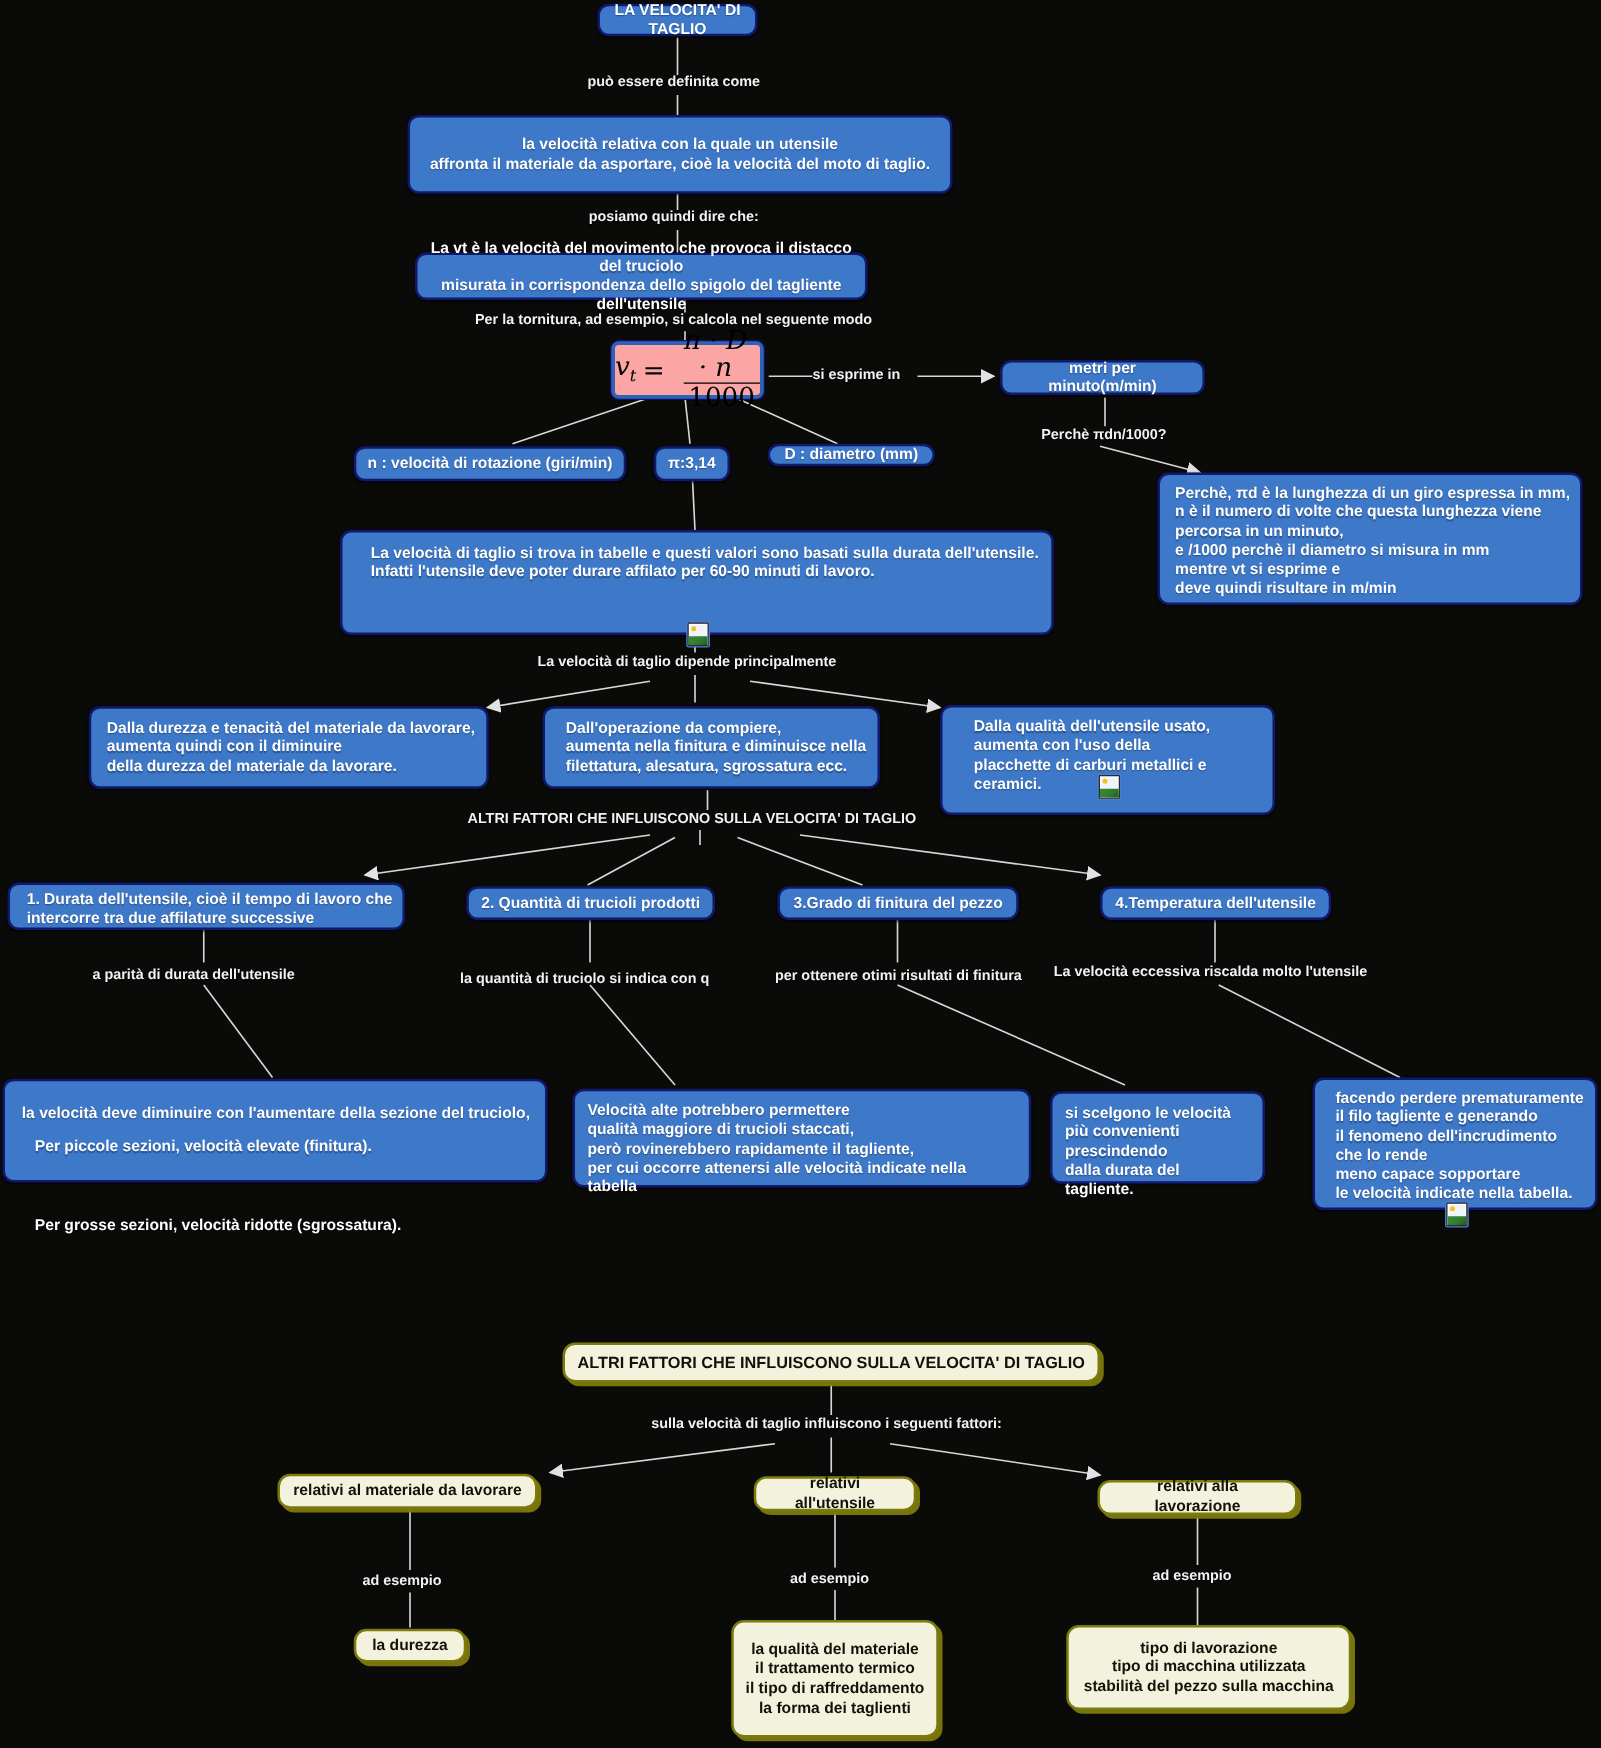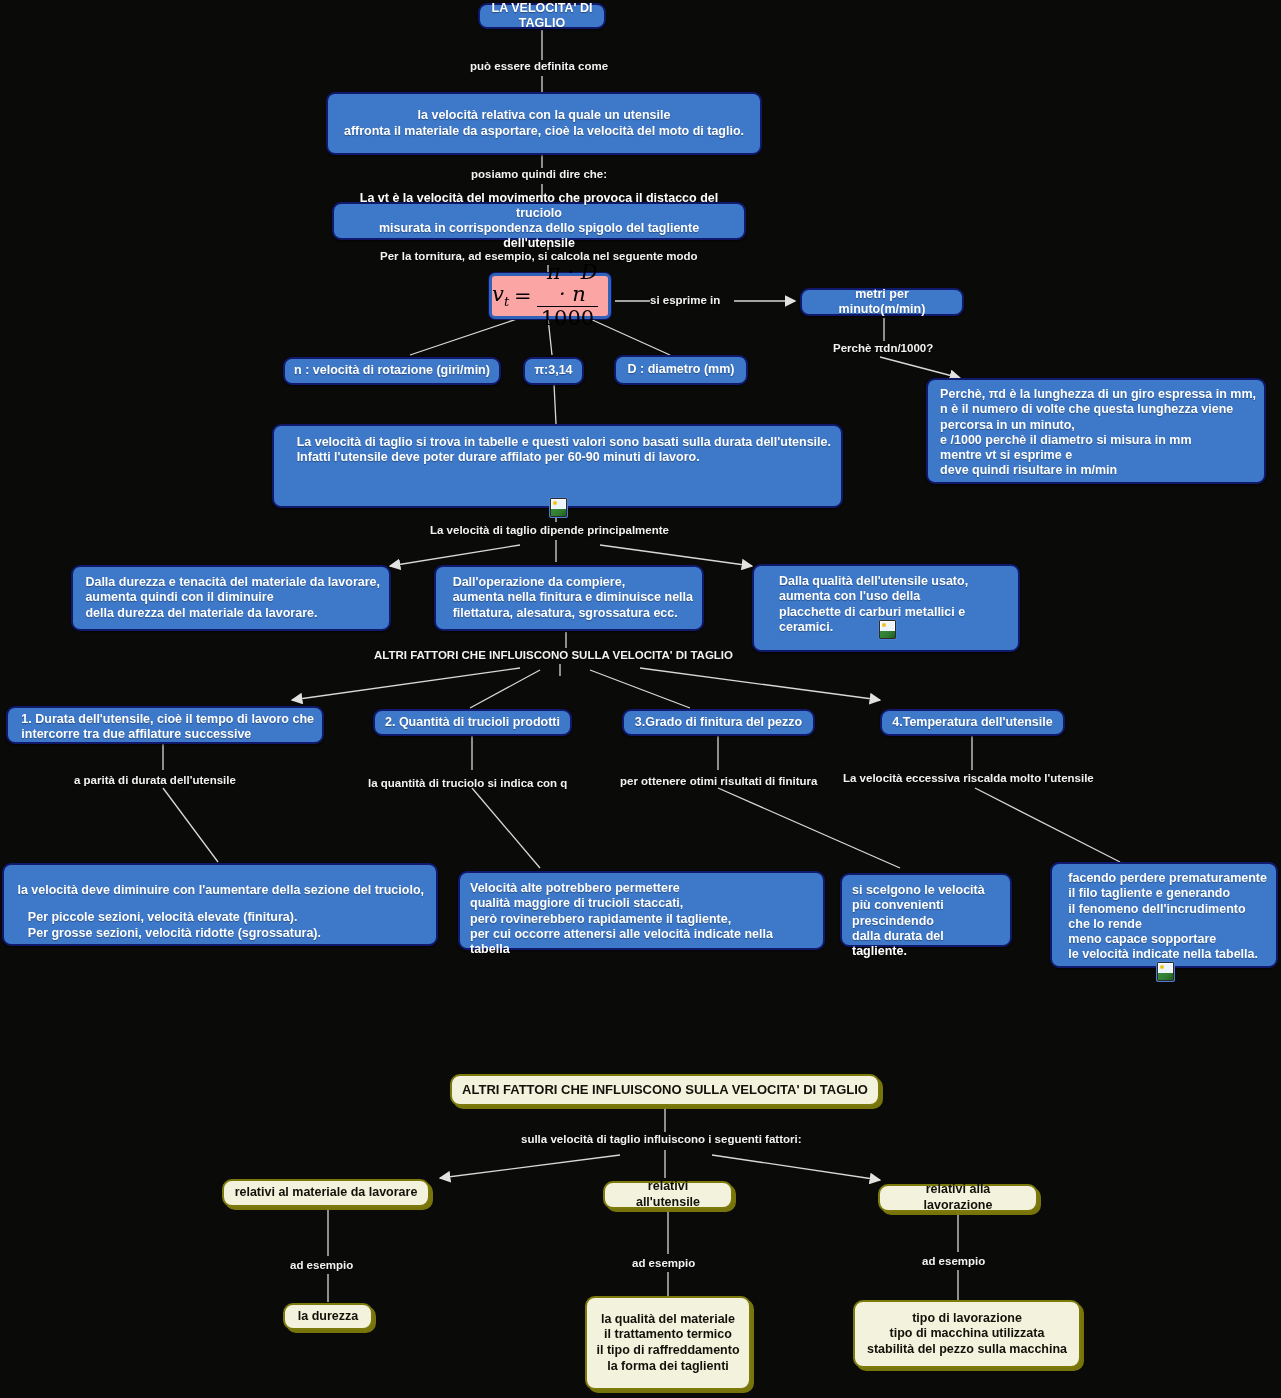--- a/index.html
+++ b/index.html
@@ -78,21 +78,21 @@
     line-height: 1;
   }
   .formula-math .vsub {
     font-size: 13px;
     vertical-align: sub;
     font-style: italic;
   }
   .frac {
     display: inline-flex;
     flex-direction: column;
-    align-items: flex-start;
+    align-items: flex-end;
     line-height: 1.02;
   }
   .frac .num { padding: 0 4px 1px 4px; }
   .frac .den { padding: 1px 4px 0 4px; border-top: 1.6px solid #000; font-style: normal; }
   .lbl {
     position: absolute;
     color: #f2f2f2;
     font-size: 11.5px;
     font-weight: bold;
     white-space: nowrap;
@@ -197,21 +197,21 @@
 
   <div class="node n-blue" style="left:326px; top:92px; width:436px; height:63px;">
     <div>
       <div>la velocità relativa con la quale un utensile</div>
       <div>affronta il materiale da asportare, cioè la velocità del moto di taglio.</div>
     </div>
   </div>
 
   <div class="lbl" style="left:471px; top:168px;">posiamo quindi dire che:</div>
 
-  <div class="node n-blue" style="left:332px; top:202px; width:414px; height:38px;">
+  <div class="node n-blue" style="left:332px; top:202px; width:362px; height:38px;">
     <div>
       <div>La vt è la velocità del movimento che provoca il distacco del truciolo</div>
       <div>misurata in corrispondenza dello spigolo del tagliente dell'utensile</div>
     </div>
   </div>
 
   <div class="lbl" style="left:380px; top:250px;">Per la tornitura, ad esempio, si calcola nel seguente modo</div>
 
   <div class="node n-formula" style="left:489px; top:273px; width:122px; height:46px;">
     <div class="formula-math">
@@ -233,21 +233,21 @@
   <div class="lbl" style="left:833px; top:342px;">Perchè πdn/1000?</div>
 
   <div class="node n-blue" style="left:283px; top:357px; width:218px; height:28px;">
     <span>n : velocità di rotazione (giri/min)</span>
   </div>
 
   <div class="node n-blue" style="left:523px; top:357px; width:61px; height:28px;">
     <span>π:3,14</span>
   </div>
 
-  <div class="node n-blue" style="left:614px; top:355px; width:134px; height:30px;">
+  <div class="node n-blue" style="left:614px; top:355px; width:134px; height:18px;">
     <span>D : diametro (mm)</span>
   </div>
 
   <div class="node n-blue left topal" style="left:926px; top:378px; width:340px; height:106px; padding:7px 8px;">
     <div>
       <div>Perchè, πd è la lunghezza di un giro espressa in mm,</div>
       <div>n è il numero di volte che questa lunghezza  viene</div>
       <div> percorsa in un minuto,</div>
       <div> e /1000 perchè il diametro si misura in mm</div>
       <div>mentre vt si esprime e</div>
@@ -326,21 +326,21 @@
   <div class="lbl" style="left:74px; top:774px;">a parità di durata dell'utensile</div>
   <div class="lbl" style="left:368px; top:777px;">la quantità di truciolo si indica con q</div>
   <div class="lbl" style="left:620px; top:775px;">per ottenere otimi risultati di finitura</div>
   <div class="lbl" style="left:843px; top:772px;">La velocità eccessiva riscalda molto l'utensile</div>
 
   <div class="node n-blue left topal" style="left:2px; top:863px; width:436px; height:83px; padding:18px 12px;">
     <div>
       <div>la velocità deve diminuire con l'aumentare della sezione del truciolo,</div>
       <div style="height:12px;"></div>
       <div style="white-space:pre;">   Per piccole sezioni, velocità elevate (finitura).</div>
-      <div style="white-space:pre;">   Per grosse sezioni, velocità ridotte (sgrossatura).</div>
+      <div style="white-space:pre;margin-top:47px;">   Per grosse sezioni, velocità ridotte (sgrossatura).</div>
     </div>
   </div>
 
   <div class="node n-blue left topal" style="left:458px; top:871px; width:367px; height:79px; padding:8px 10px;">
     <div>
       <div>Velocità alte potrebbero permettere</div>
       <div> qualità maggiore di trucioli staccati,</div>
       <div>però rovinerebbero rapidamente il tagliente,</div>
       <div>per cui occorre attenersi alle velocità indicate nella tabella</div>
     </div>

